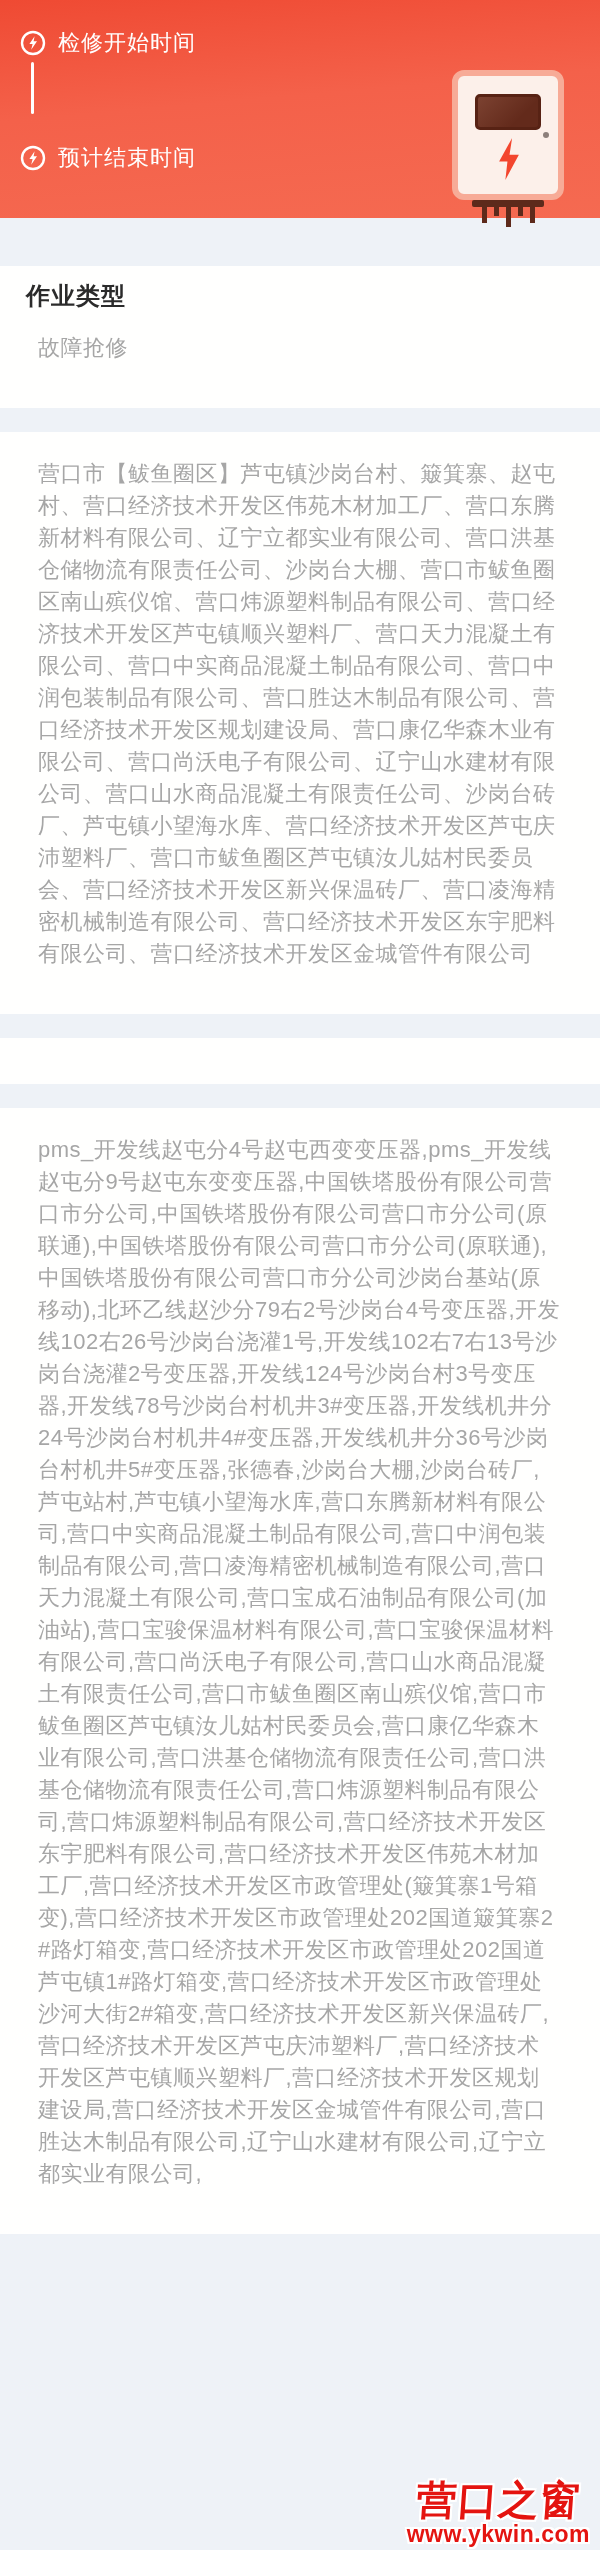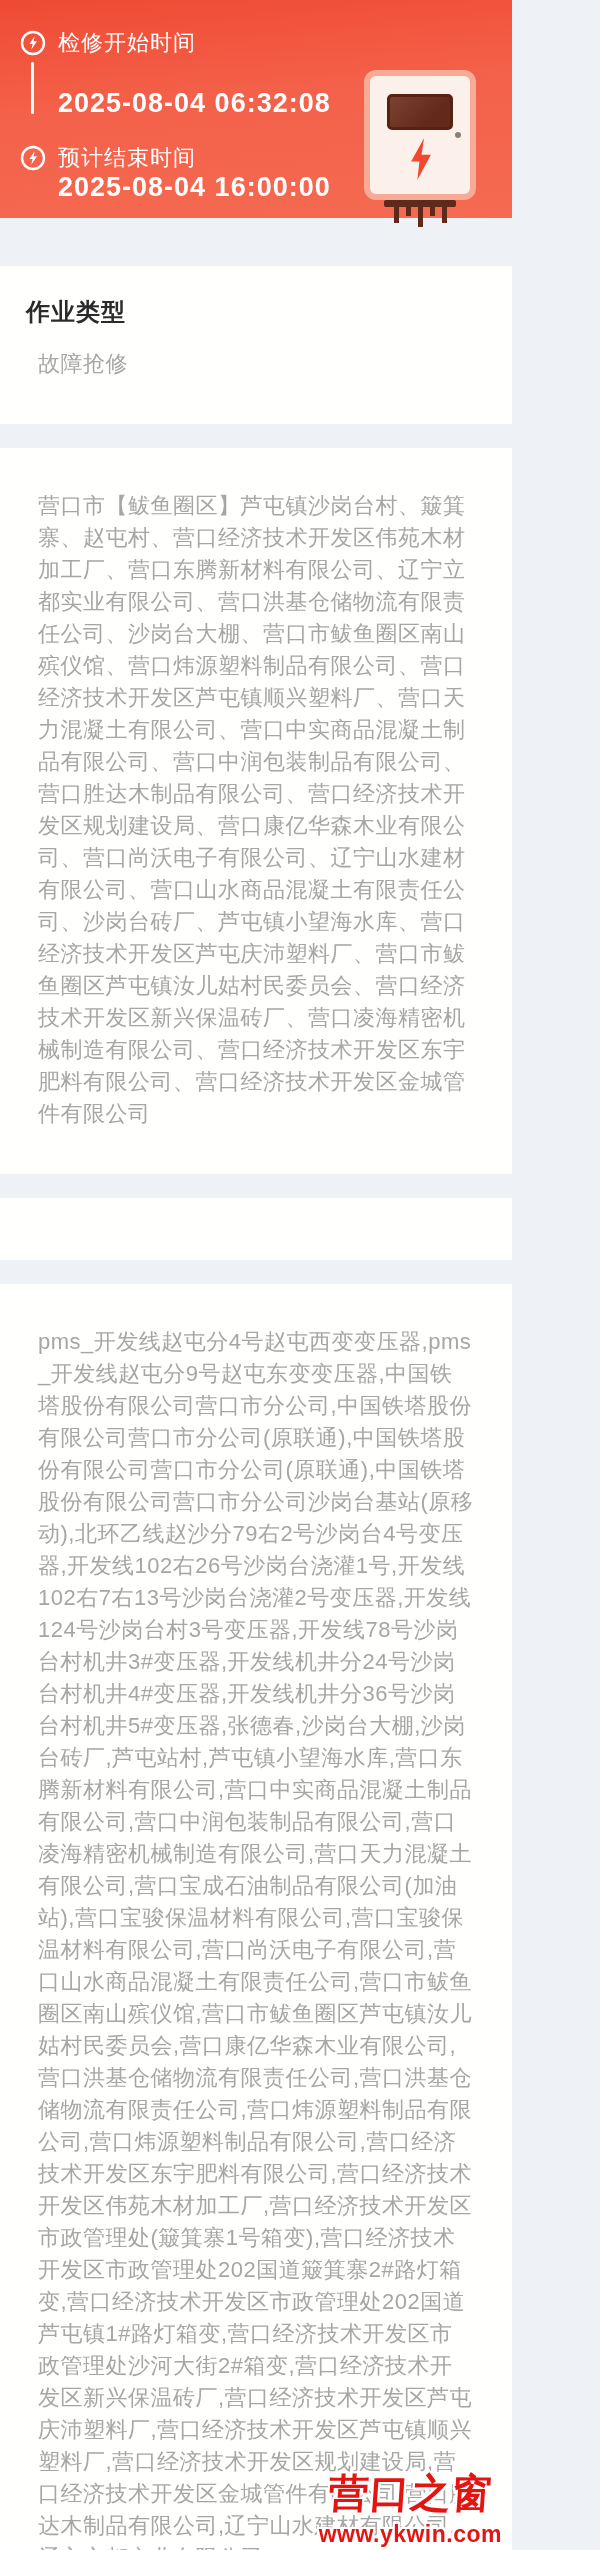--- a/index.html
+++ b/index.html
@@ -3,21 +3,21 @@
 <meta charset="utf-8">
 <style>
   html,body{margin:0;padding:0;}
   body{
     width:600px;
     font-family:"Liberation Sans","DejaVu Sans",sans-serif;
     background:#eef2f7;
   }
   .page{
     position:relative;
-    width:512px;
+    width:600px;
     height:2550px;
     overflow:hidden;
     background:#eef2f7;
   }
   
   .hdr{
     position:relative;
     height:218px;
     background:linear-gradient(175deg,#ef4a33 0%,#f4614a 45%,#f56a51 100%);
     color:#fff;
@@ -58,21 +58,21 @@
   }
   .meter-legs{position:absolute;left:14px;top:130px;width:84px;}
   .meter-bar{width:72px;height:7px;background:#5d2a1b;margin:0 auto;border-radius:2px;}
   .meter-wires{display:flex;justify-content:center;gap:7px;margin-top:0;}
   .meter-wires span{display:block;width:5px;background:#5d2a1b;}
   .w1{height:16px;} .w2{height:9px;} .w3{height:20px;} .w4{height:9px;} .w5{height:16px;}
   
   .gap-lg{height:48px;}
   .card{
     background:#fffffe;
-    padding:30px 26px 32px 26px;
+    padding:14px 26px 32px 26px;
     margin-bottom:24px;
   }
   .card-title{
     font-size:24px;font-weight:bold;color:#2b2b2b;letter-spacing:1px;
     margin:0 0 20px 0;
   }
   .card-value{
     font-size:22px;color:#a6a6a6;line-height:32px;letter-spacing:0.5px;
     margin:12px;word-break:break-all;
   }
@@ -80,48 +80,46 @@
   .wm{
     position:absolute;right:10px;bottom:4px;text-align:center;line-height:1;
   }
   .wm-title{
     font-family:"Liberation Serif","DejaVu Serif",serif;
     font-size:40px;font-weight:900;color:#e41410;letter-spacing:1px;
     transform:skewX(-4deg);
     text-shadow:-2px -2px 0 #fff,2px -2px 0 #fff,-2px 2px 0 #fff,2px 2px 0 #fff,0 2px 0 #fff,0 -2px 0 #fff,2px 0 0 #fff,-2px 0 0 #fff;
   }
   .wm-url{
-    margin-top:9px;font-size:23px;font-weight:bold;color:#e41410;letter-spacing:0.5px;
+    margin-top:2px;font-size:23px;font-weight:bold;color:#e41410;letter-spacing:0.5px;
     text-shadow:-2px -2px 0 #fff,2px -2px 0 #fff,-2px 2px 0 #fff,2px 2px 0 #fff,0 2px 0 #fff,0 -2px 0 #fff,2px 0 0 #fff,-2px 0 0 #fff;
   }
 </style>
 </head>
 <body>
 
 <div class="page">
 
   <div class="hdr">
     <div class="hdr-row hdr-row1">
       <svg class="hdr-icon" viewBox="0 0 26 26">
         <circle cx="13" cy="13" r="11" fill="none" stroke="#ffffff" stroke-width="2.4"></circle>
         <path d="M14.6 6.2 L9.4 14 H12.6 L11.2 19.8 L17 11.3 H13.6 Z" fill="#ffffff"></path>
       </svg>
       <span class="hdr-label">检修开始时间</span>
     </div>
     <div class="hdr-line"></div>
-    <div class="hdr-time hdr-time1">2025-08-04 06:32:08</div>
 
     <div class="hdr-row hdr-row2">
       <svg class="hdr-icon" viewBox="0 0 26 26">
         <circle cx="13" cy="13" r="11" fill="none" stroke="#ffffff" stroke-width="2.4"></circle>
         <path d="M14.6 6.2 L9.4 14 H12.6 L11.2 19.8 L17 11.3 H13.6 Z" fill="#ffffff"></path>
       </svg>
       <span class="hdr-label">预计结束时间</span>
     </div>
-    <div class="hdr-time hdr-time2">2025-08-04 16:00:00</div>
 
     <div class="meter">
       <div class="meter-body">
         <div class="meter-screen"></div>
         <div class="meter-dot"></div>
         <div class="meter-bolt"></div>
       </div>
       <div class="meter-legs">
         <div class="meter-bar"></div>
         <div class="meter-wires">

